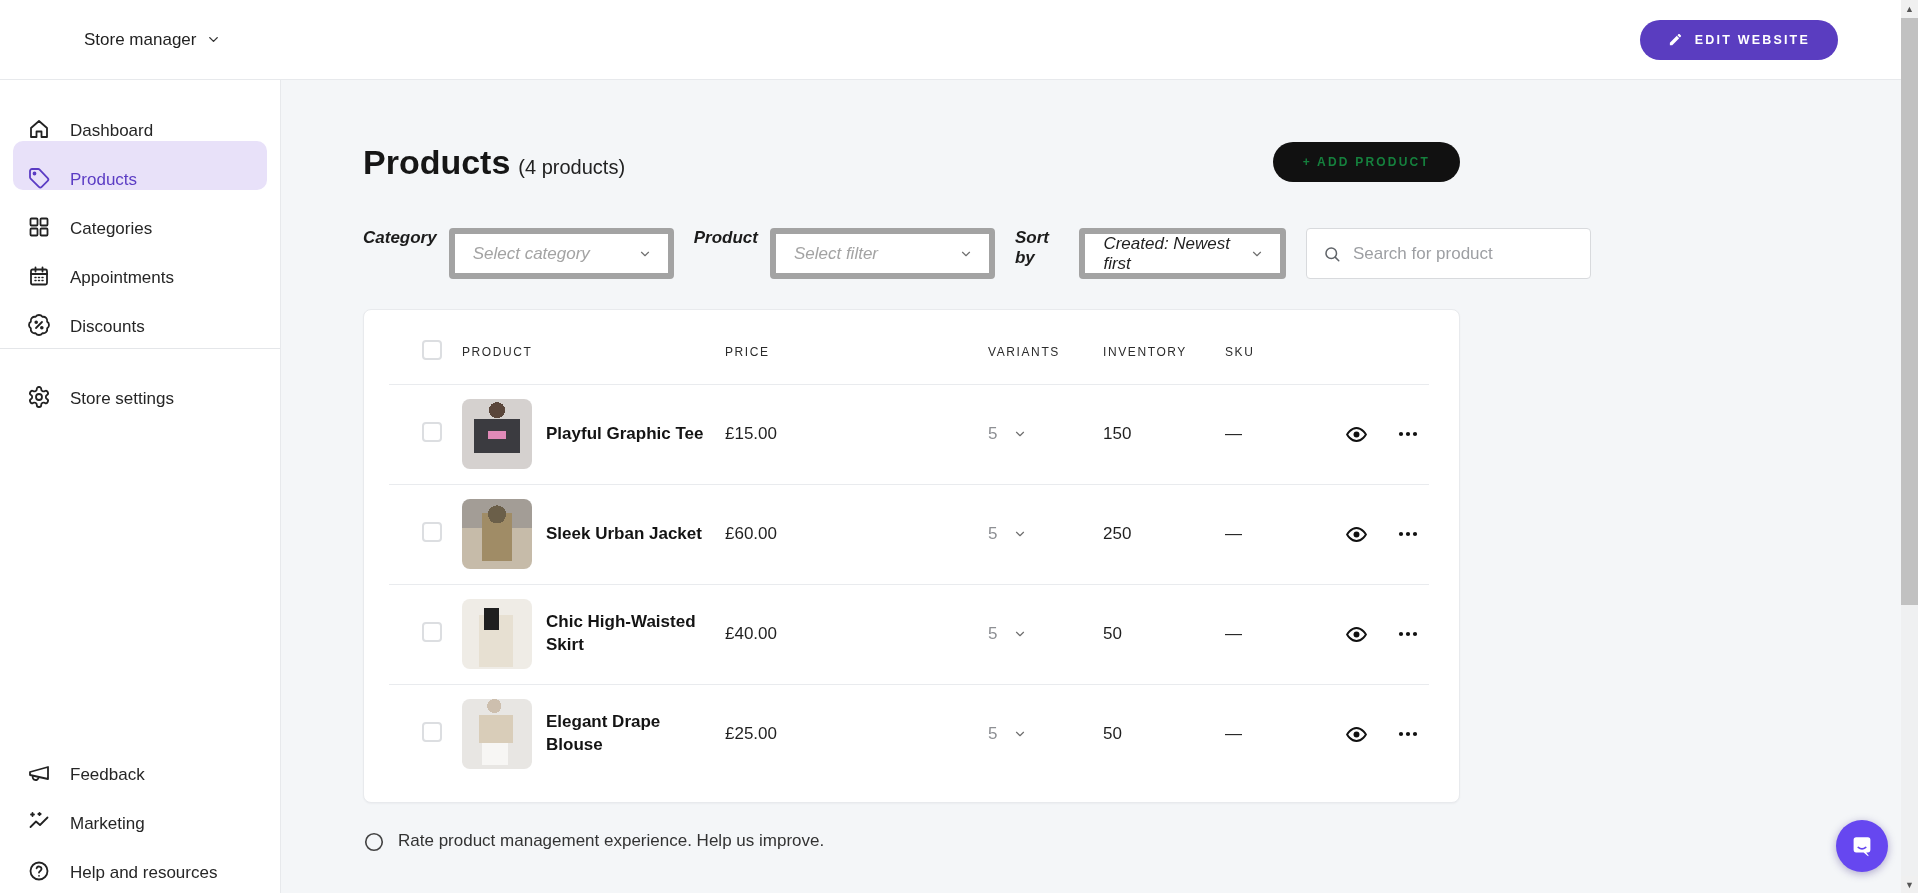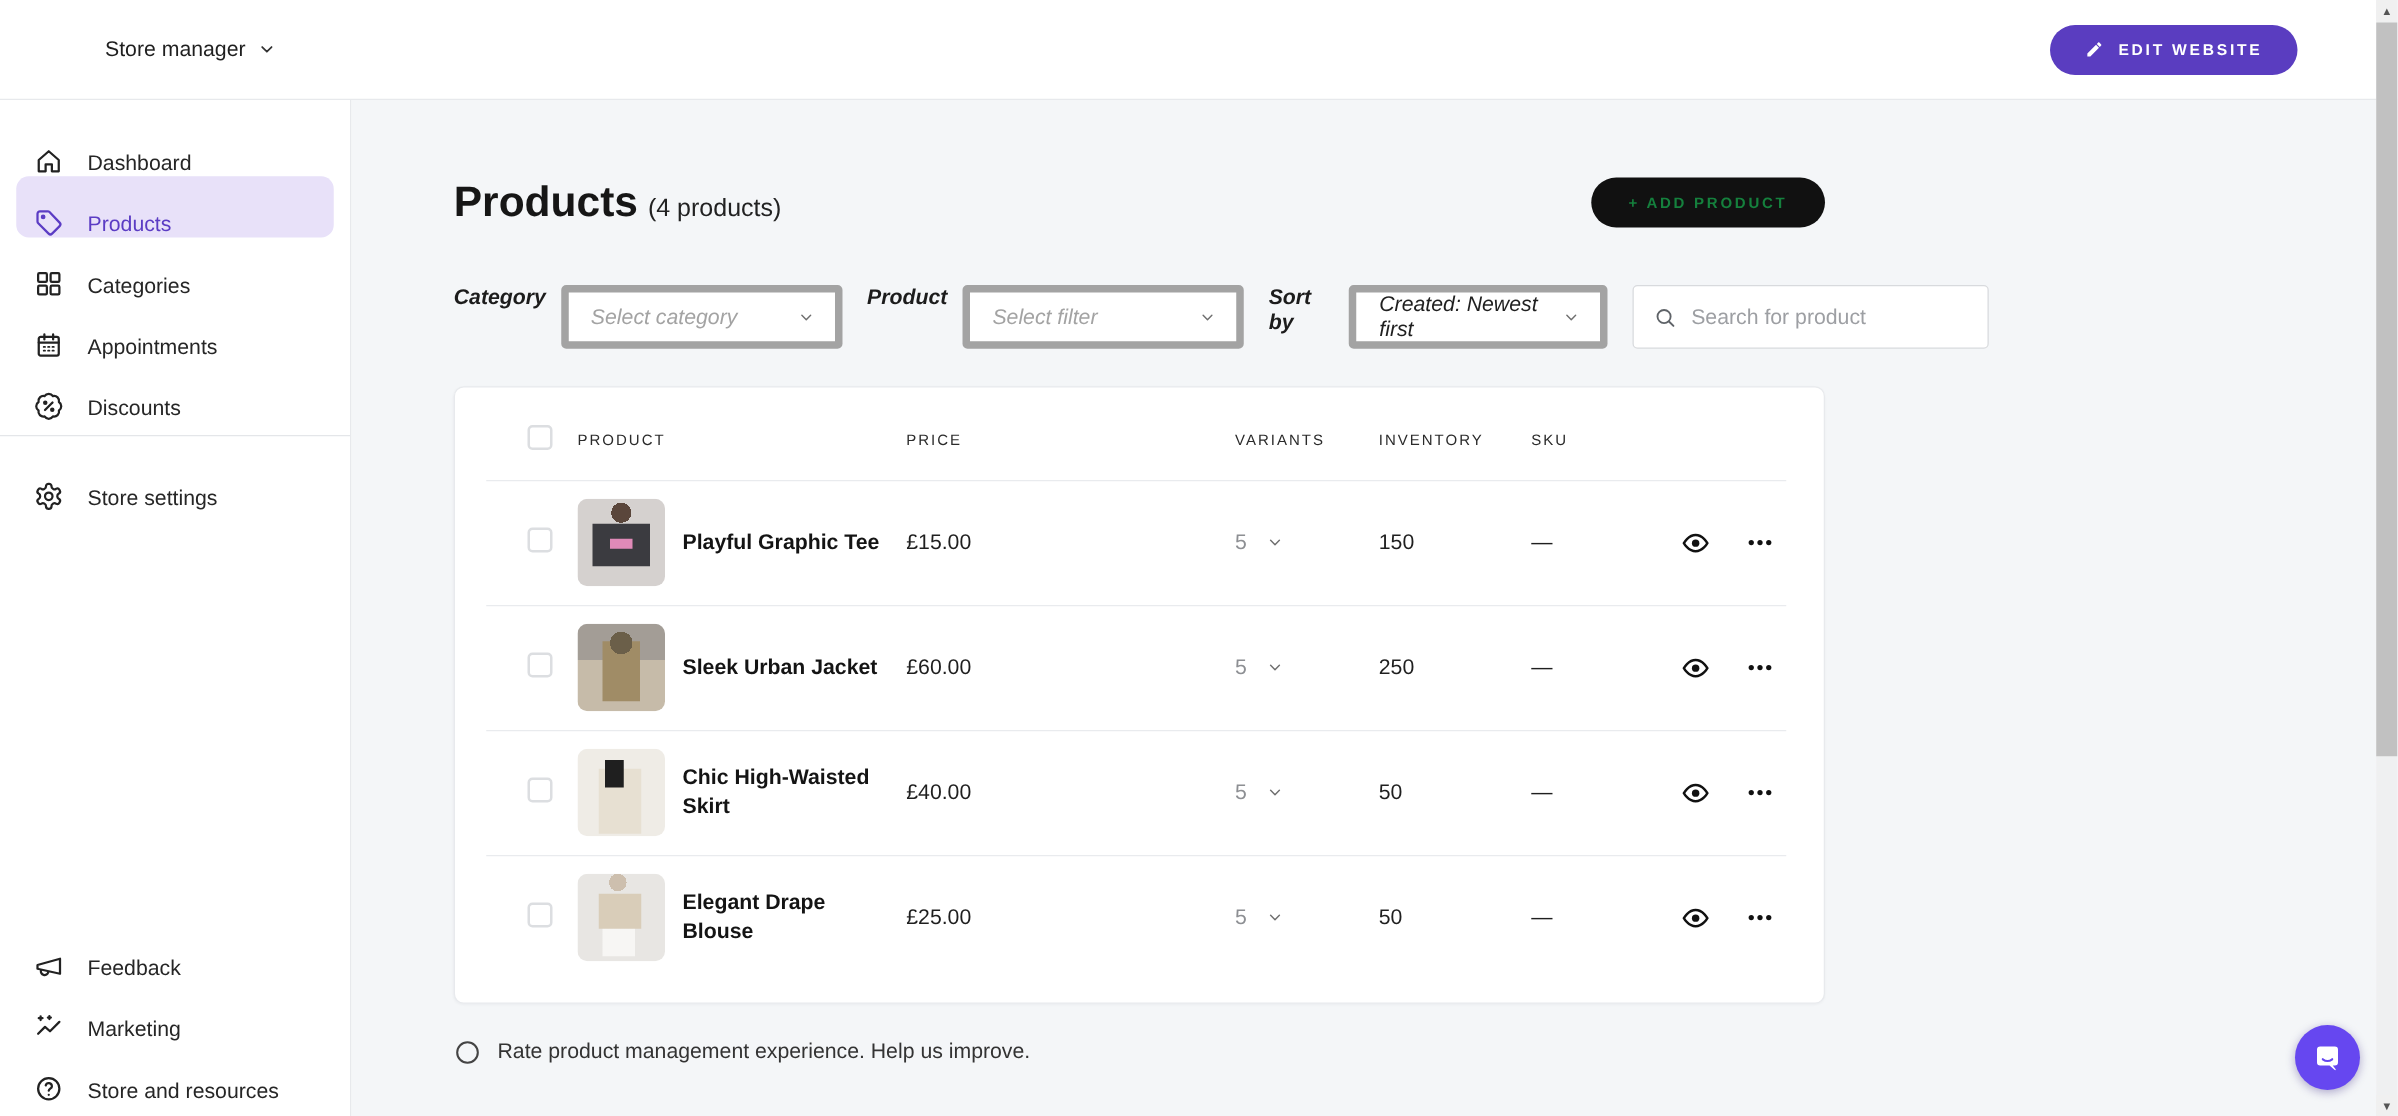--- a/index.html
+++ b/index.html
@@ -206,21 +206,21 @@
       <span>Marketing</span>
     </div>
     <div class="side-item">
       <span>
           <svg width="24" height="24" viewBox="0 0 24 24" fill="none" stroke-width="1.8" stroke-linecap="round">
             <circle cx="12" cy="12" r="8.5"></circle>
             <path d="M9.6 9.3a2.5 2.5 0 0 1 4.9.8c0 1.7-2.5 1.9-2.5 3.4"></path>
             <circle cx="12" cy="16.8" r=".9" fill="currentColor" stroke="none"></circle>
           </svg>
         </span>
-      <span>Store and resources</span>
+      <span>Help and resources</span>
     </div>
   </nav>
 
   <main class="main">
     <div class="content">
       <div class="title-row">
         <div style="display:flex;align-items:baseline;">
           <span class="page-title">Products</span>
           <span class="page-subtitle">(4 products)</span>
         </div>

